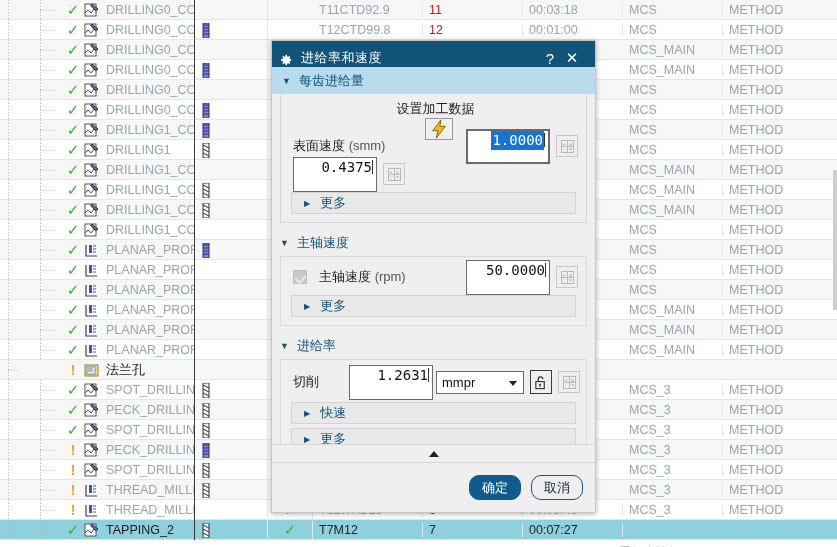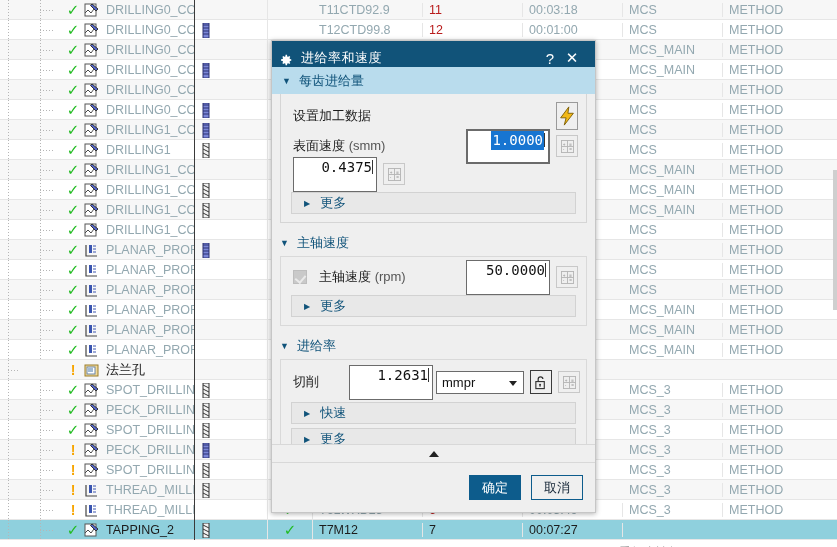--- a/index.html
+++ b/index.html
@@ -156,21 +156,21 @@
   }
   #collapse-bar .up { width:0;height:0;border-left:5px solid transparent;
     border-right:5px solid transparent;border-bottom:6px solid #222; }
   #footer {
     height: 50px; background: #efefef; border-top: 1px solid #d8d8d8;
     display: flex; align-items: center; justify-content: flex-end; padding-right: 12px;
     flex: 0 0 50px; gap: 10px;
   }
   .btn {
     width: 52px; height: 25px; font-size: 13px; display: flex; align-items: center;
-    justify-content: center; cursor: default;
+    justify-content: center; cursor: default; border-radius: 10px;
   }
   .btn.primary { background: #0d5c8c; color: #fff; border: 1px solid #0d5c8c; }
   .btn.ghost   { background: #efefef; color: #123; border: 1px solid #0d5c8c; }
 
   
   #watermark {
     position: absolute; left: 600px; top: 544px; width: 237px; height: 20px;
     font-size: 12px; color: #6f6f6f; opacity: .72; letter-spacing: .5px;
     white-space: nowrap; overflow: hidden; pointer-events: none;
   }
@@ -991,21 +991,21 @@
 
     <div id="dlg-body">
 
       <div class="dlg-section">
         <div class="grp-header">
           <span class="tri">▼</span>
           <span>每齿进给量</span>
         </div>
         <div class="grp-body">
 
-          <div class="field-row" style="height:32px;">
+          <div class="field-row" style="height:32px;flex-direction:column;">
             <span class="lbl">设置加工数据</span>
             <span class="sq-btn bolt">
               <svg width="18" height="20" viewBox="0 0 18 22">
                 <polygon points="11,1 2,13 8,13 6,21 16,8 10,8" fill="#f2b917" stroke="#7a5c00" stroke-width="1"></polygon>
               </svg>
             </span>
           </div>
 
           <div class="field-row">
             <span class="lbl">

